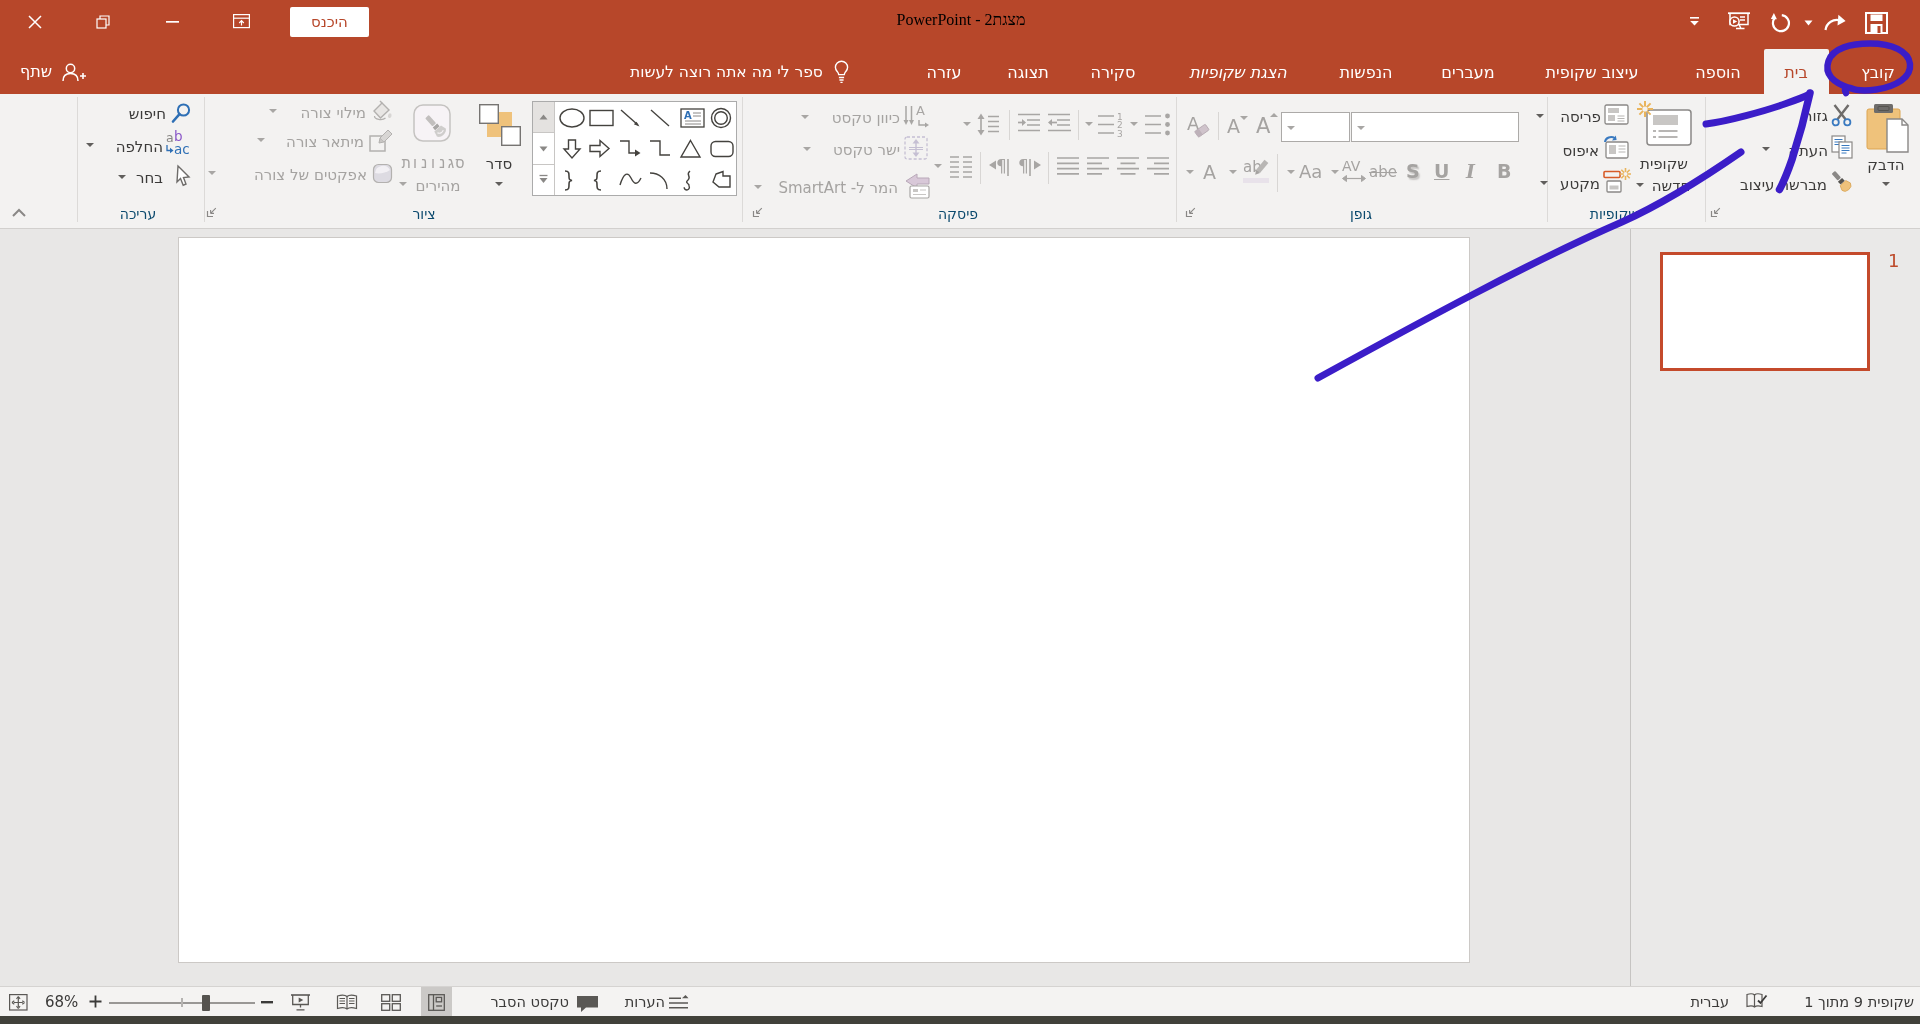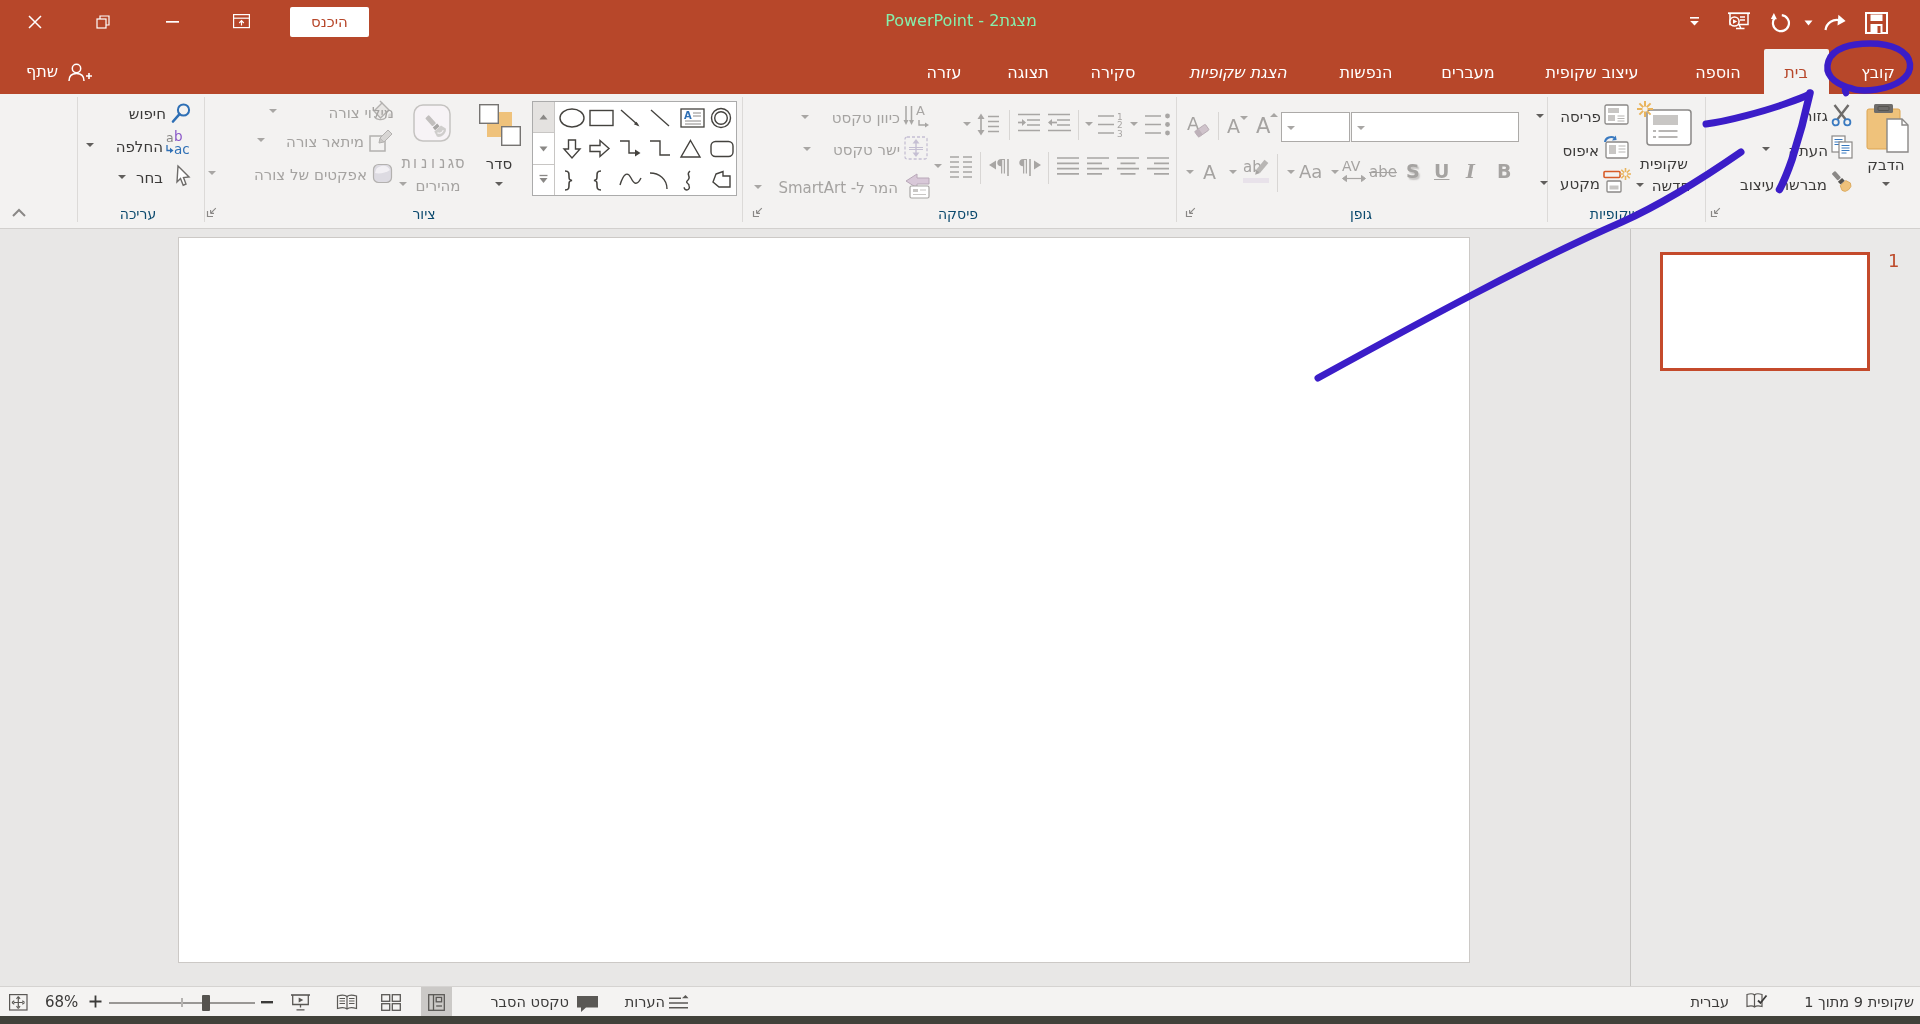--- a/index.html
+++ b/index.html
@@ -67,21 +67,21 @@
     <div class="abs" style="left:233px;top:14px;">
       <svg width="17" height="15" fill="none" stroke="#fff" stroke-width="1.2">
         <rect x="0.6" y="0.6" width="15.8" height="13"></rect>
           <path d="M0.6 4.2 H16.4"></path>
           <path d="M8.5 11.5 V7 M6.2 9 L8.5 6.7 L10.8 9"></path>
       </svg>
     </div>
     <div class="abs whitebtn" style="left:290px;top:7px;width:79px;height:30px;">
       <span style="font-size:15px;color:#b7472a;line-height:30px;">היכנס</span>
     </div>
-    <div class="abs ctr ranch" style="left:961px;top:11px;font-size:16px;color:#86efac;">מצגת2 - PowerPoint</div>
+    <div class="abs ctr ranch" style="left:961px;top:11px;font-size:16px;color:#000000;font-family:Liberation Serif, serif;">מצגת2 - PowerPoint</div>
 
     <div class="abs" style="left:1689px;top:17px;">
       <svg width="11" height="10">
           <rect x="1" y="0" width="9" height="1.6" fill="#fff"></rect>
           <path d="M1.2 4 H9.8 L5.5 8.6 Z" fill="#fff"></path>
         </svg>
     </div>
     <div class="abs" style="left:1726px;top:12px;">
       <svg width="25" height="22" fill="none" stroke="#fff" stroke-width="1.5">
         <path d="M2 1.2 H24" stroke-width="1.8"></path>
@@ -113,26 +113,33 @@
       <svg width="23" height="22">
         <rect x="1" y="1" width="21" height="20" fill="none" stroke="#fff" stroke-width="2"></rect>
         <rect x="5.5" y="2.5" width="12" height="6.5" fill="#fff"></rect>
         <path d="M5.5 12 H17.5 V21 H5.5 Z" fill="#fff"></path>
         <rect x="12.5" y="14" width="3" height="7" fill="#b7472a"></rect>
       </svg>
     </div>
   </div>
 
   <div id="tabrow" class="abs">
-    <div class="abs" style="left:26px;top:3px;height:50px;display:flex;align-items:center;gap:8px;">
+    <div class="abs" style="left:20px;top:3px;height:50px;display:flex;align-items:center;gap:8px;">
       <span class="tab">שתף</span>
       <svg width="26" height="24" style="margin-top:2px" fill="none" stroke="#fff" stroke-width="1.5">
         <circle cx="10.5" cy="7.5" r="4.2"></circle>
         <path d="M3 20 C3 14.9 6.4 12.6 10.5 12.6 C14.6 12.6 18 14.9 18 20"></path>
         <path d="M20 15 h6 M23 12 v6" stroke-width="1.6"></path>
+      </svg>
+    </div>
+    <div class="abs" style="left:630px;top:3px;height:50px;display:flex;align-items:center;gap:10px;">
+      <span class="tab ranch" style="font-size:15.5px;">ספר לי מה אתה רוצה לעשות</span>
+      <svg width="17" height="24" fill="none" stroke="#fff" stroke-width="1.4">
+        <path d="M8.5 1.2 a6.1 6.1 0 0 1 6.1 6.1 c0 2.5 -1.4 3.6 -2.3 4.8 c-0.6 0.8 -0.9 1.4 -1 2.5 h-5.6 c-0.1 -1.1 -0.4 -1.7 -1 -2.5 c-0.9 -1.2 -2.3 -2.3 -2.3 -4.8 a6.1 6.1 0 0 1 6.1 -6.1 z"></path>
+        <path d="M5.9 17.5 h5.2 M6.4 20 h4.2 M7.4 22.4 h2.2"></path>
       </svg>
     </div>
     <div class="abs ctr tab" style="left:944px;">עזרה</div>
     <div class="abs ctr tab" style="left:1028px;">תצוגה</div>
     <div class="abs ctr tab" style="left:1113px;">סקירה</div>
     <div class="abs ctr tab" style="left:1238px;font-style:italic;">הצגת שקופיות</div>
     <div class="abs ctr tab" style="left:1366px;">הנפשות</div>
     <div class="abs ctr tab" style="left:1468px;">מעברים</div>
     <div class="abs ctr tab" style="left:1592px;">עיצוב שקופית</div>
     <div class="abs ctr tab" style="left:1718px;">הוספה</div>
@@ -601,21 +608,21 @@
         <div class="rlbl dis ctr" style="left:40px;top:78px;">מהירים</div>
         <div class="caret dis" style="left:1px;top:82px;"></div>
       </div>
       <div class="abs" style="left:268px;top:100px;width:126px;height:24px;">
         <svg class="abs" style="left:102px;top:0px;" width="24" height="23" fill="none" stroke="#b3b1af">
           <path d="M4 11 L12 3 L19 10 L10.5 18 Z" stroke-width="1.4" fill="#e8e6e4"></path>
           <path d="M12 3 L10 1" stroke-width="1.4"></path>
           <path d="M21 13.5 c1.5 2.5 -0.5 5 -2 4.5 c-1.5 -0.5 -1.5 -2.5 0 -4.5 z" fill="#d8d6d4" stroke="none"></path>
           <path d="M4.5 16 a6 3.5 0 0 0 11 2" stroke-width="1.2"></path>
         </svg>
-        <div class="rlbl dis" style="left:98px;top:5px;transform:translateX(-100%);margin-left:28px;">מילוי צורה</div>
+        <div class="rlbl dis" style="left:98px;top:5px;transform:translateX(-100%);">מילוי צורה</div>
         <div class="caret dis" style="left:1px;top:9px;"></div>
       </div>
       <div class="abs" style="left:256px;top:129px;width:138px;height:24px;">
         <svg class="abs" style="left:112px;top:0px;" width="26" height="24" fill="none" stroke="#b3b1af">
           <rect x="2" y="7" width="15" height="15" stroke-width="1.5"></rect>
           <g>
                 <path d="M12 9 L20 1 L24 5 L16 13 Z" fill="#d8d6d4" stroke="#b3b1af" stroke-width="1"></path>
                 <path d="M12 9 L11 14 L16 13" fill="#c8c6c4" stroke="#b3b1af" stroke-width="1"></path>
               </g>
         </svg>

